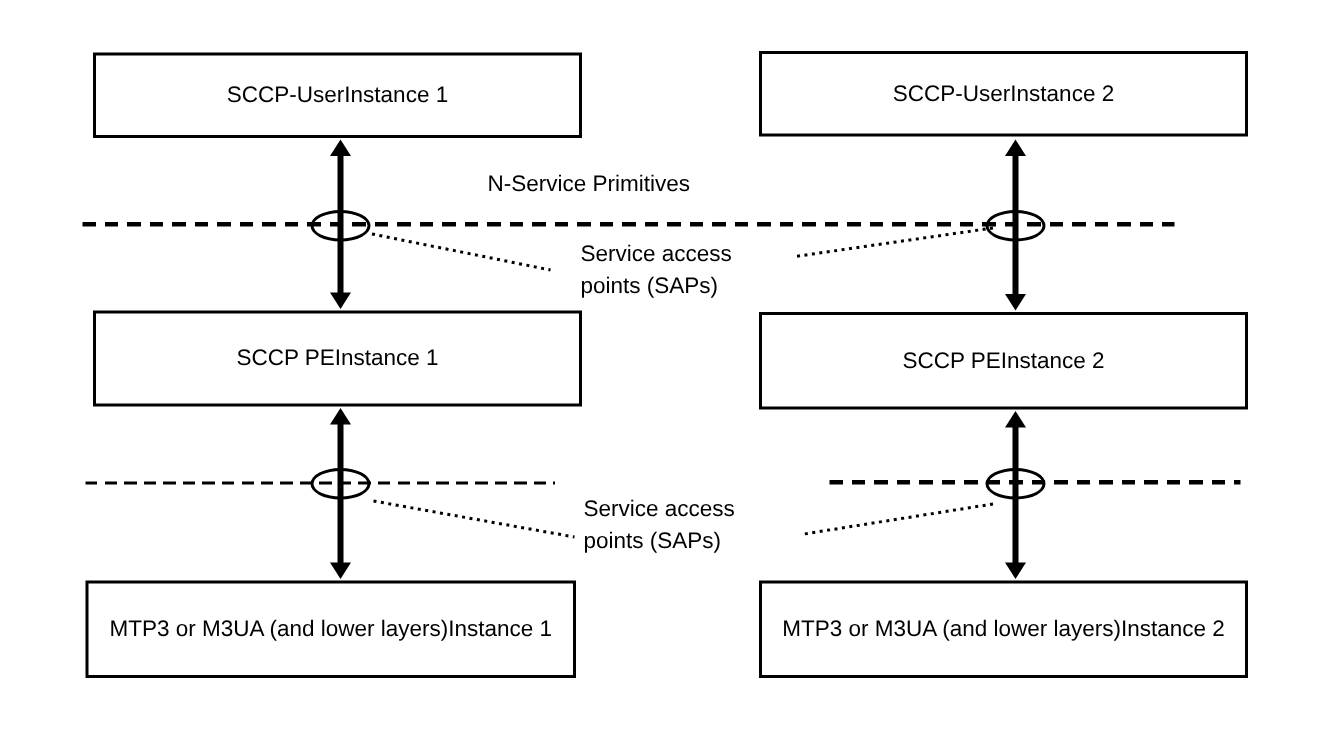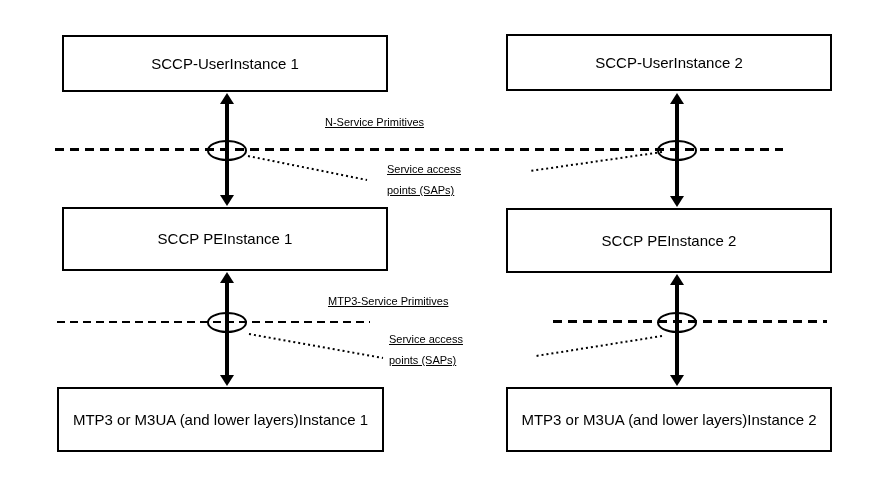--- a/index.html
+++ b/index.html
@@ -80,25 +80,24 @@
     box-sizing: border-box;
     width: 40px;
     height: 21px;
     border: 2px solid #000000;
     border-radius: 50%;
     background: transparent;
     z-index: 4;
   }
   .label {
     position: absolute;
-    font-size: 11px;
+    font-size: 15px;
     line-height: 21px;
     white-space: nowrap;
     z-index: 5;
-    text-decoration: underline;
   }
   #leader-svg {
     position: absolute;
     left: 0;
     top: 0;
     z-index: 2;
     pointer-events: none;
   }
 </style>
 </head>
@@ -169,20 +168,19 @@
     <div>Instance 2</div>
   </div>
 
   <div class="label" style="left:325px; top:112px;">N-Service Primitives</div>
 
   <div class="label" style="left:387px; top:159px;">
     <div>Service access</div>
     <div>points (SAPs)</div>
   </div>
 
-  <div class="label" style="left:328px; top:291px;">MTP3-Service Primitives</div>
 
   <div class="label" style="left:389px; top:329px;">
     <div>Service access</div>
     <div>points (SAPs)</div>
   </div>
 
 </div>
 
 </body></html>

